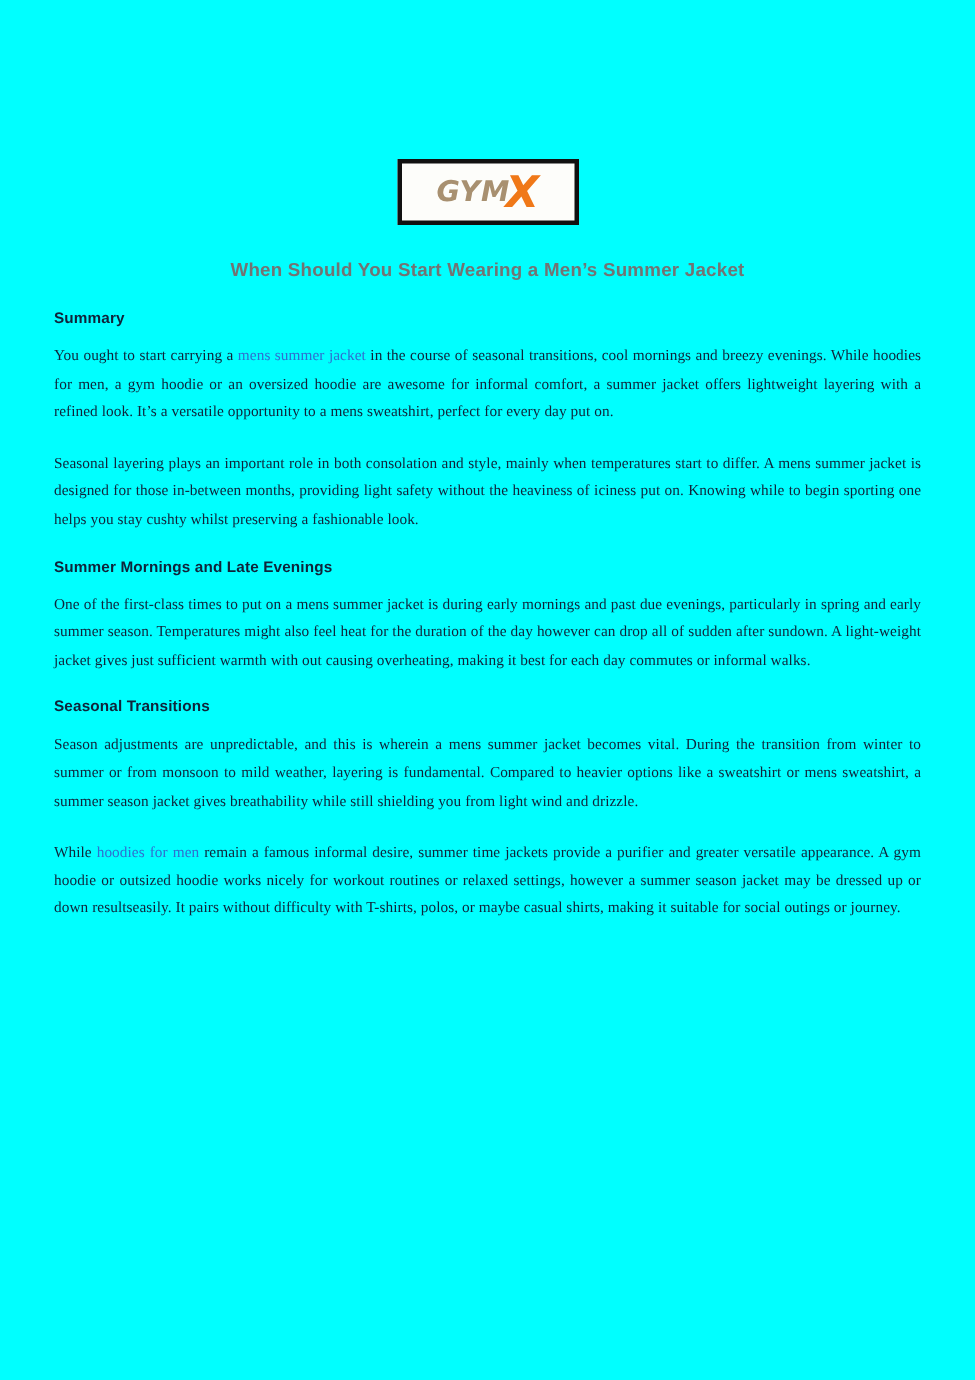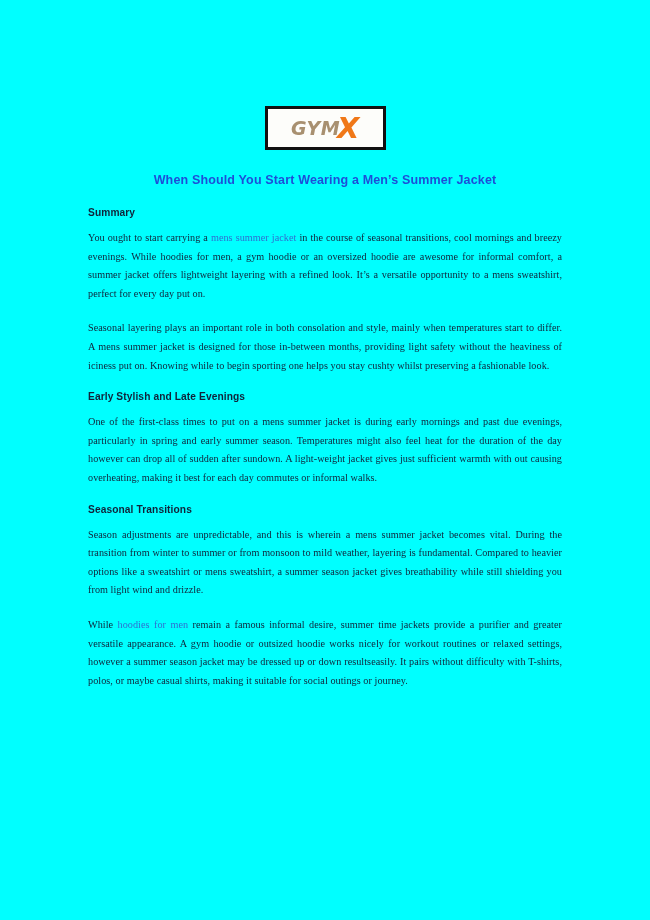--- a/index.html
+++ b/index.html
@@ -62,31 +62,31 @@
     font-size: 29px;
     font-weight: 700;
     font-style: italic;
     margin-left: -3px;
     line-height: 0.9;
   }
 
   
   .doc-title {
     text-align: center;
-    color: #1d4ed8;
+    color: #737373;
     font-size: 12.5px;
     font-weight: 700;
     margin-top: 23px;
     letter-spacing: 0.15px;
     padding: 0 40px;
   }
 
   
   .content {
-    padding: 0 88px;
+    padding: 0 36px;
     box-sizing: border-box;
     margin-top: 20px;
   }
 
   h2.section-heading {
     color: #10233A;
     font-size: 10.2px;
     font-weight: 700;
     margin: 0 0 11px 0;
     letter-spacing: 0.1px;
@@ -128,21 +128,21 @@
   <div class="doc-title">When Should You Start Wearing a Men’s Summer Jacket</div>
 
   <div class="content">
     <div id="sections-root">
         <div class="sec-block">
           <h2 class="section-heading">Summary</h2>
           <p class="body-text"><span>You ought to start carrying a </span><a class="inline-link" href="#">mens summer jacket</a><span> in the course of seasonal transitions, cool mornings and breezy evenings. While hoodies for men, a gym hoodie or an oversized hoodie are awesome for informal comfort, a summer jacket offers lightweight layering with a refined look. It’s a versatile opportunity to a mens sweatshirt, perfect for every day put on.</span></p>
           <p class="body-text"><span>Seasonal layering plays an important role in both consolation and style, mainly when temperatures start to differ. A mens summer jacket is designed for those in-between months, providing light safety without the heaviness of iciness put on. Knowing while to begin sporting one helps you stay cushty whilst preserving a fashionable look.</span></p>
         </div>
         <div class="sec-block">
-          <h2 class="section-heading">Early Stylish and Late Evenings</h2>
+          <h2 class="section-heading">Summer Mornings and Late Evenings</h2>
           <p class="body-text"><span>One of the first-class times to put on a mens summer jacket is during early mornings and past due evenings, particularly in spring and early summer season. Temperatures might also feel heat for the duration of the day however can drop all of sudden after sundown. A light-weight jacket gives just sufficient warmth with out causing overheating, making it best for each day commutes or informal walks.</span></p>
         </div>
         <div class="sec-block">
           <h2 class="section-heading">Seasonal Transitions</h2>
           <p class="body-text"><span>Season adjustments are unpredictable, and this is wherein a mens summer jacket becomes vital. During the transition from winter to summer or from monsoon to mild weather, layering is fundamental. Compared to heavier options like a sweatshirt or mens sweatshirt, a summer season jacket gives breathability while still shielding you from light wind and drizzle.</span></p>
         </div>
         <div class="sec-block">
           <p class="body-text"><span>While </span><a class="inline-link" href="#">hoodies for men</a><span> remain a famous informal desire, summer time jackets provide a purifier and greater versatile appearance. A gym hoodie or outsized hoodie works nicely for workout routines or relaxed settings, however a summer season jacket may be dressed up or down resultseasily. It pairs without difficulty with T-shirts, polos, or maybe casual shirts, making it suitable for social outings or journey.</span></p>
         </div>
         <div class="sec-block">

